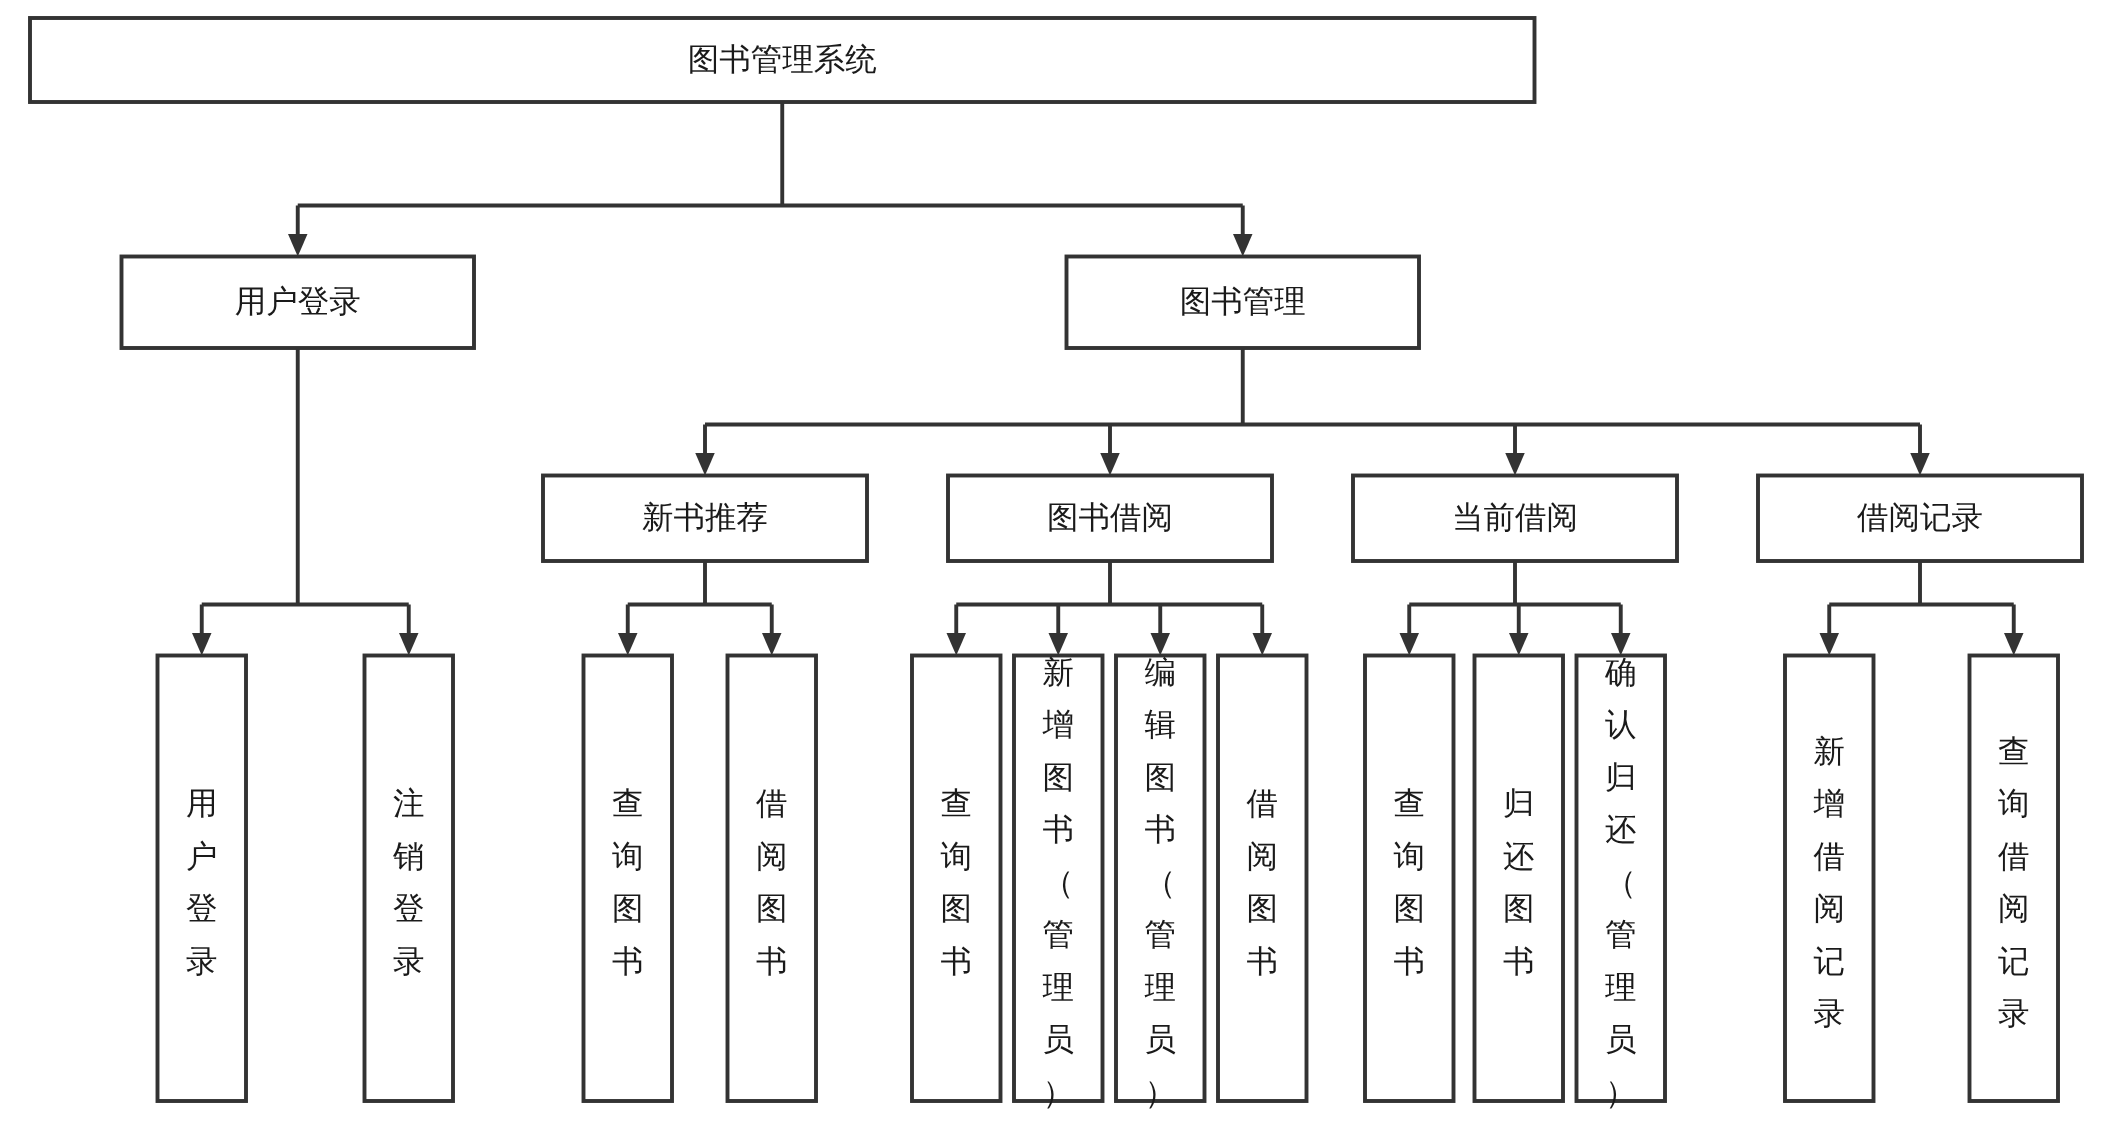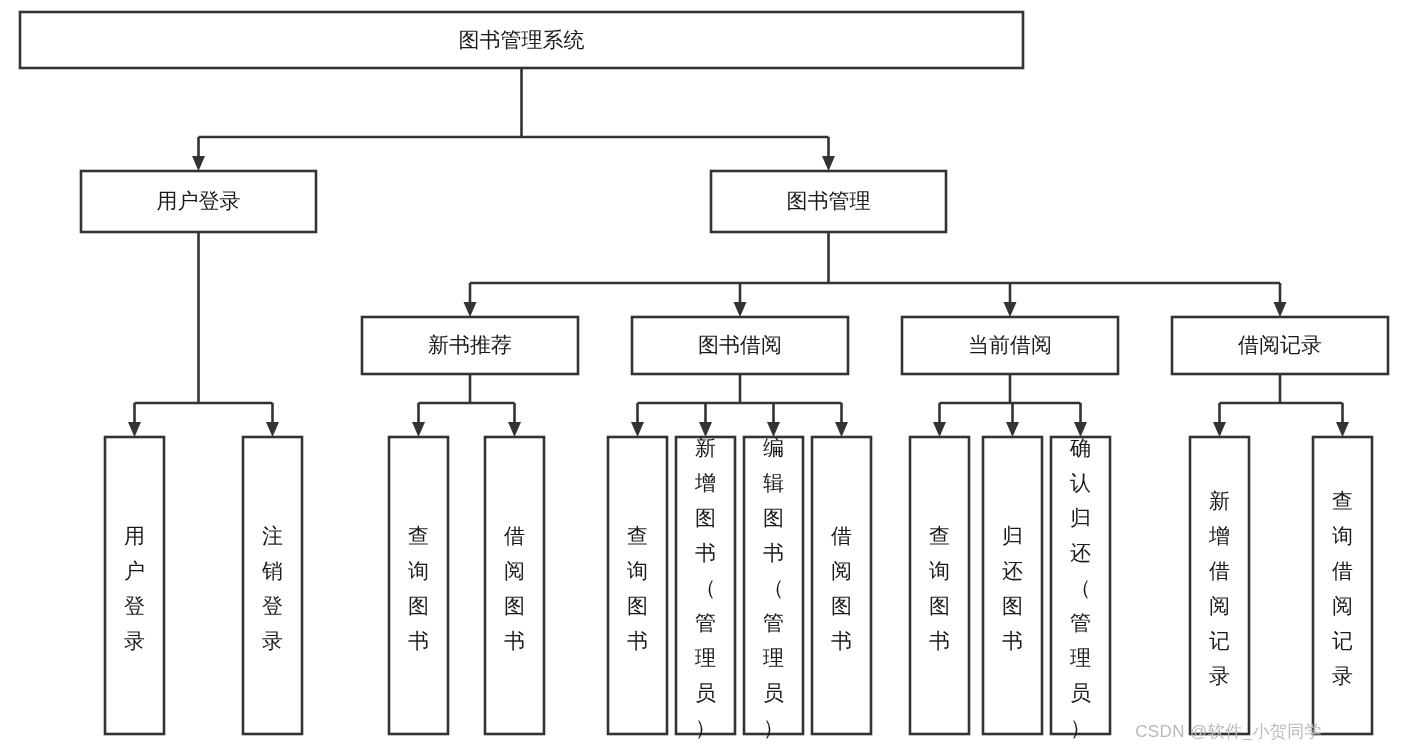--- a/index.html
+++ b/index.html
@@ -214,14 +214,13 @@
         <g>
           <rect class="node-rect" x="1190" y="437" width="59" height="297"></rect>
           <text class="node-label-vertical" x="1219.5" y="507.8"><tspan x="1219.5" dy="0">新</tspan><tspan x="1219.5" dy="35">增</tspan><tspan x="1219.5" dy="35">借</tspan><tspan x="1219.5" dy="35">阅</tspan><tspan x="1219.5" dy="35">记</tspan><tspan x="1219.5" dy="35">录</tspan></text>
         </g>
         <g>
           <rect class="node-rect" x="1313" y="437" width="59" height="297"></rect>
           <text class="node-label-vertical" x="1342.5" y="507.8"><tspan x="1342.5" dy="0">查</tspan><tspan x="1342.5" dy="35">询</tspan><tspan x="1342.5" dy="35">借</tspan><tspan x="1342.5" dy="35">阅</tspan><tspan x="1342.5" dy="35">记</tspan><tspan x="1342.5" dy="35">录</tspan></text>
         </g>
       </g>
     </svg>
-  <div class="watermark-text">CSDN @软件_小贺同学</div>
 </div>
 
 </body></html>

